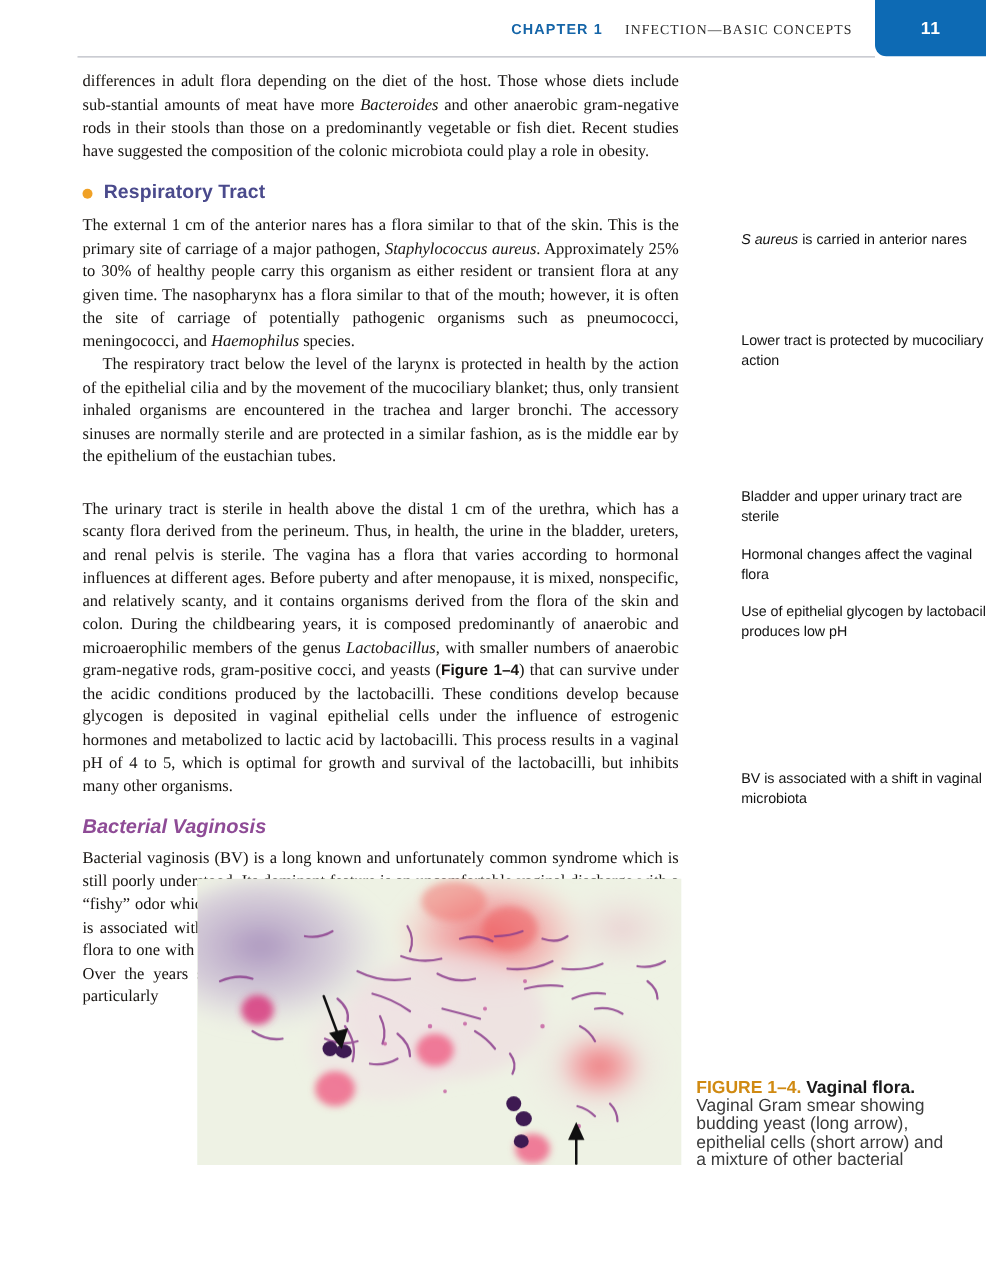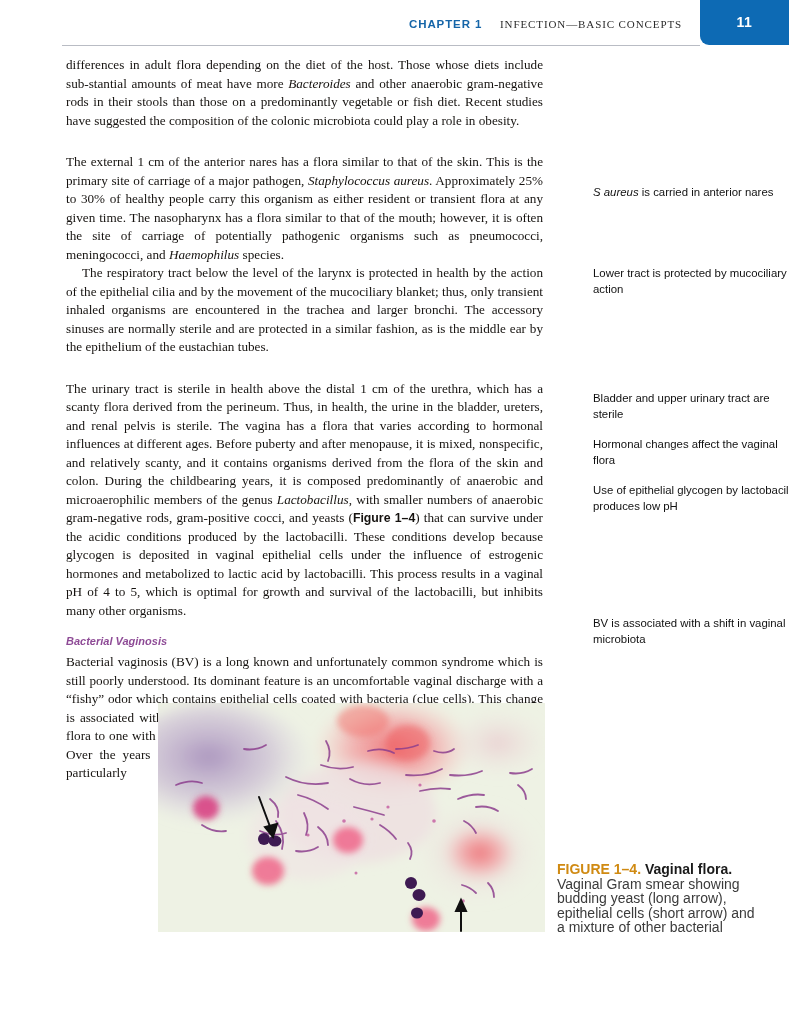--- a/index.html
+++ b/index.html
@@ -100,21 +100,21 @@
   .heading-bullet {
     width: 8px; height: 8px;
     border-radius: 50%;
     background: #f0a126;
     flex: 0 0 auto;
     position: relative;
     top: 1px;
   }
   .sub-heading {
     font-family: "Liberation Sans", sans-serif;
-    font-size: 11px;
+    font-size: 16px;
     font-weight: bold;
     font-style: italic;
     color: #8e4b96;
     margin: 0;
   }
 
   .sp-15 { height: 15px; }
   .sp-8  { height: 8px; }
   .sp-6  { height: 6px; }
 
@@ -179,20 +179,24 @@
 </div>
 
 <div id="main-column">
 
   <p class="body-para">
     differences in adult flora depending on the diet of the host. Those whose diets include sub-stantial amounts of meat have more <i>Bacteroides</i> and other anaerobic gram-negative rods in their stools than those on a predominantly vegetable or fish diet. Recent studies have suggested the composition of the colonic microbiota could play a role in obesity.
   </p>
 
   <div class="sp-15"></div>
 
+  <div class="heading-row">
+    <span class="heading-bullet"></span>
+    <h2 class="section-heading">Respiratory Tract</h2>
+  </div>
 
   <div class="sp-8"></div>
 
   <p class="body-para">
     The external 1 cm of the anterior nares has a flora similar to that of the skin. This is the primary site of carriage of a major pathogen, <i>Staphylococcus aureus</i>. Approximately 25% to 30% of healthy people carry this organism as either resident or transient flora at any given time. The nasopharynx has a flora similar to that of the mouth; however, it is often the site of carriage of potentially pathogenic organisms such as pneumococci, meningococci, and <i>Haemophilus</i> species.
   </p>
 
   <p class="body-para indent">
     The respiratory tract below the level of the larynx is protected in health by the action of the epithelial cilia and by the movement of the mucociliary blanket; thus, only transient inhaled organisms are encountered in the trachea and larger bronchi. The accessory sinuses are normally sterile and are protected in a similar fashion, as is the middle ear by the epithelium of the eustachian tubes.
   </p>

